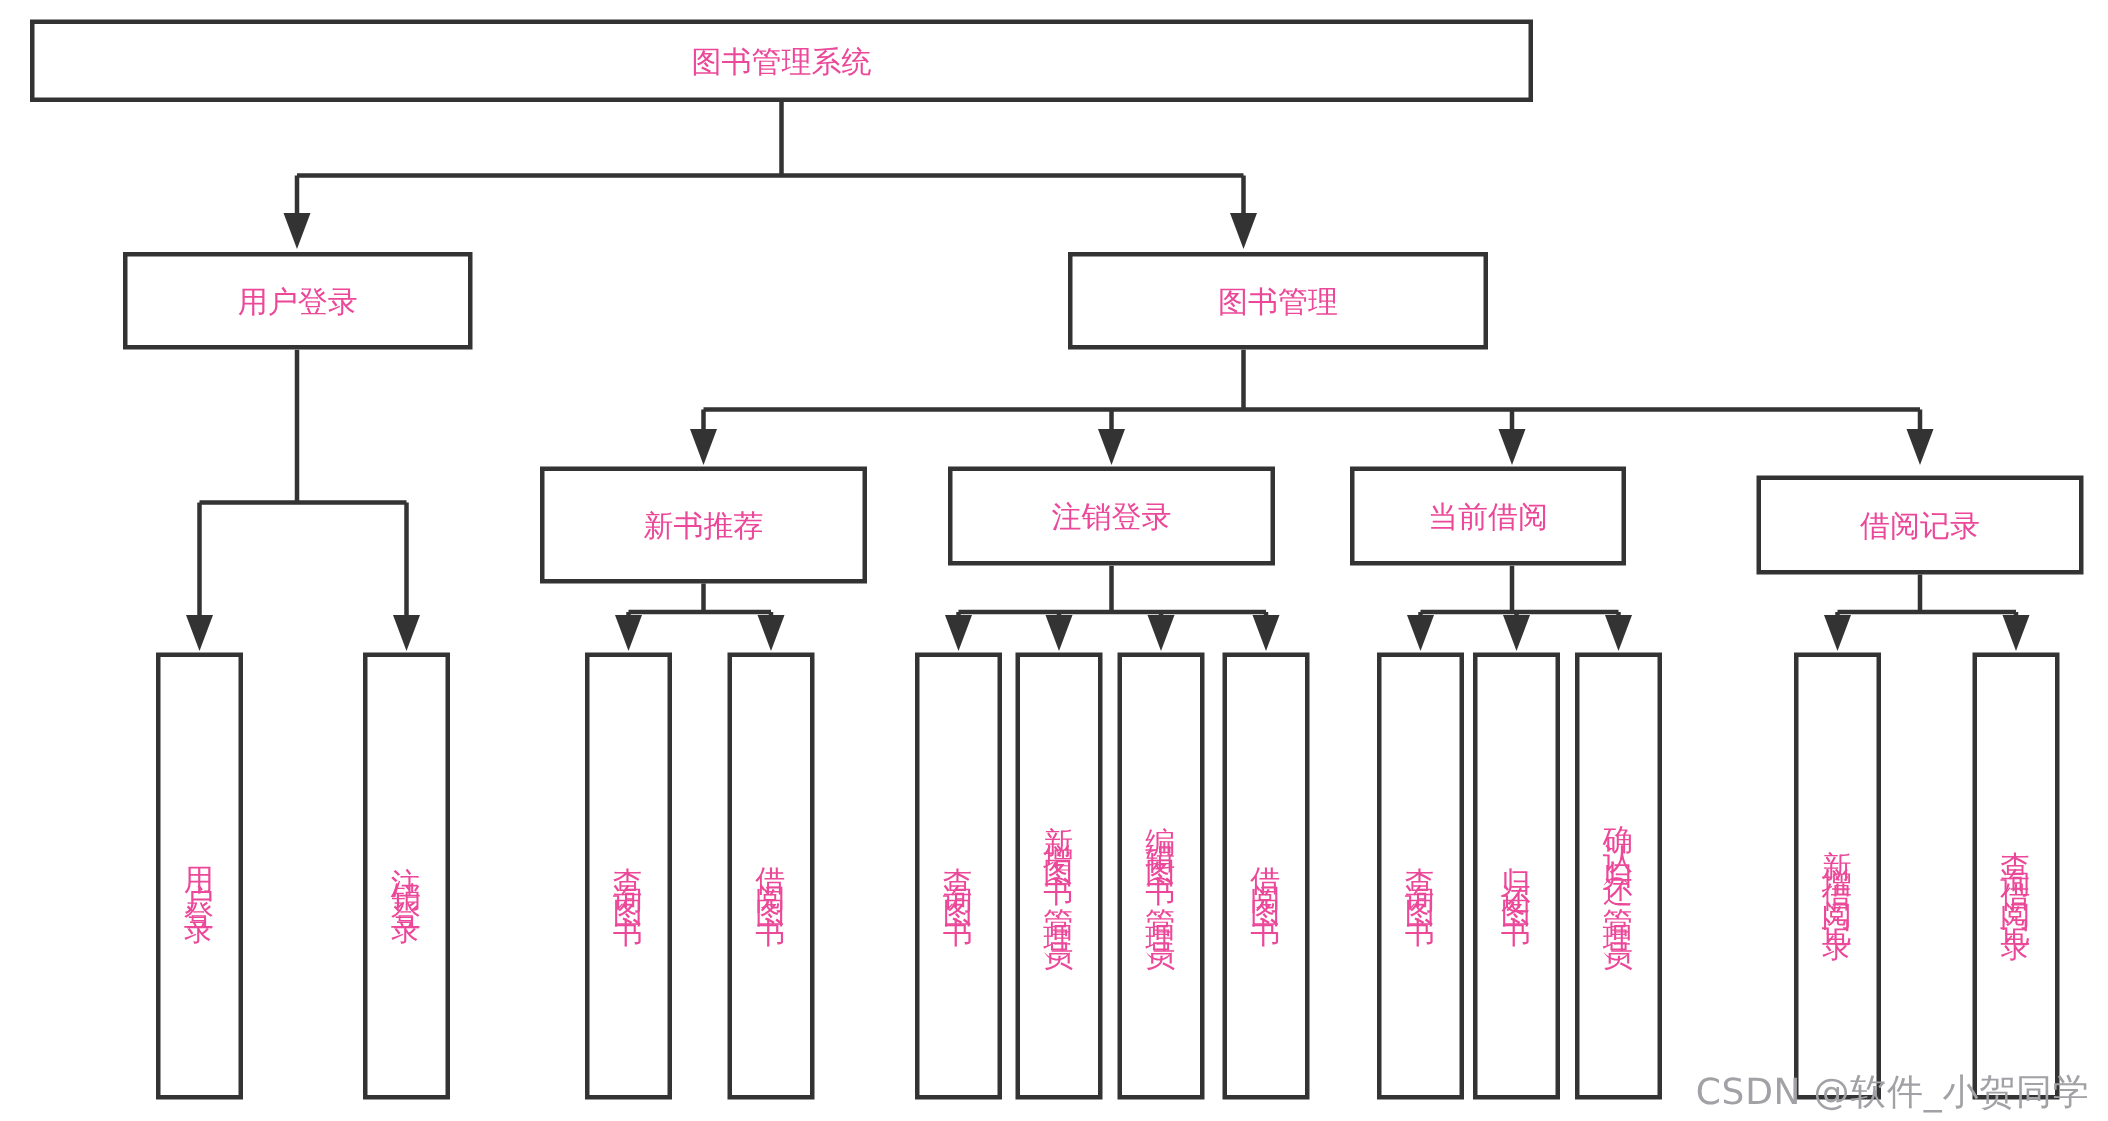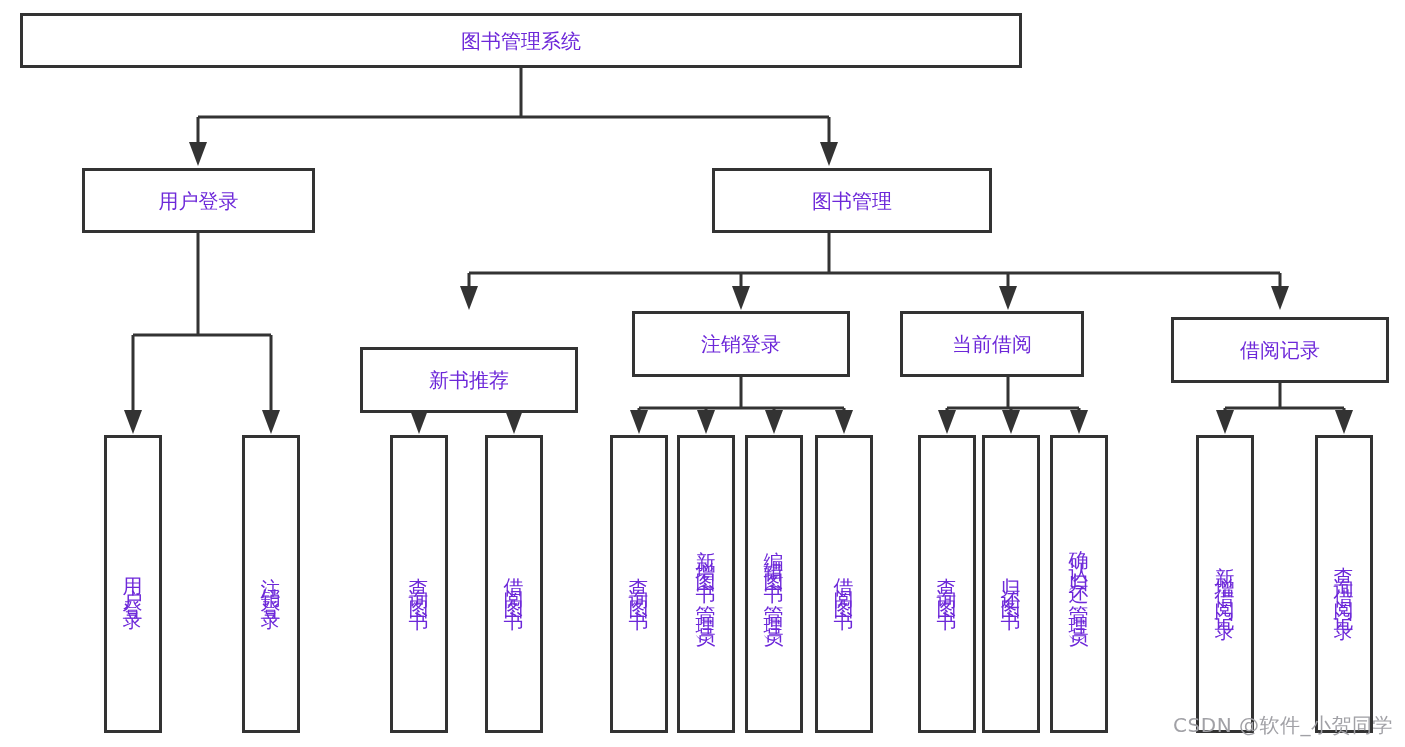--- a/index.html
+++ b/index.html
@@ -18,21 +18,21 @@
     z-index: 1;
   }
   .ln { stroke: #333333; stroke-width: 3; fill: none; }
   .ar { fill: #333333; stroke: none; }
 
   .node {
     position: absolute;
     box-sizing: border-box;
     background: #ffffff;
     border: 3px solid #333333;
-    color: #6d28d9;
+    color: #ec4899;
     display: flex;
     align-items: center;
     justify-content: center;
     z-index: 2;
     font-size: 20px;
     line-height: 1;
   }
   .leaf {
     writing-mode: vertical-rl;
     text-orientation: mixed;
@@ -41,21 +41,21 @@
     width: 58px;
     height: 298px;
   }
 
   
   .n-root      { left: 20px;   top: 13px;  width: 1002px; height: 55px; }
   
   .n-user-login{ left: 82px;   top: 168px; width: 233px;  height: 65px; }
   .n-book-mgmt { left: 712px;  top: 168px; width: 280px;  height: 65px; }
   
-  .n-new-books { left: 360px;  top: 311px; width: 218px;  height: 66px; margin-top: 36px; }
+  .n-new-books { left: 360px;  top: 311px; width: 218px;  height: 78px; }
   .n-borrowing { left: 632px;  top: 311px; width: 218px;  height: 66px; }
   .n-current   { left: 900px;  top: 311px; width: 184px;  height: 66px; }
   .n-records   { left: 1171px; top: 317px; width: 218px;  height: 66px; }
   
   .n-login       { left: 104px;  }
   .n-logout      { left: 242px;  }
   .n-rec-query   { left: 390px;  }
   .n-rec-borrow  { left: 485px;  }
   .n-bor-query   { left: 610px;  }
   .n-bor-add     { left: 677px;  }
@@ -65,21 +65,21 @@
   .n-cur-return  { left: 982px;  }
   .n-cur-confirm { left: 1050px; }
   .n-recd-add    { left: 1196px; }
   .n-recd-query  { left: 1315px; }
 
   .watermark {
     position: absolute;
     right: 12px;
     top: 712px;
     z-index: 3;
-    font-size: 20px;
+    font-size: 24px;
     color: #a1a1a6;
     letter-spacing: 0.5px;
     white-space: nowrap;
   }
 </style>
 </head>
 <body>
 
 <div class="canvas">
 

